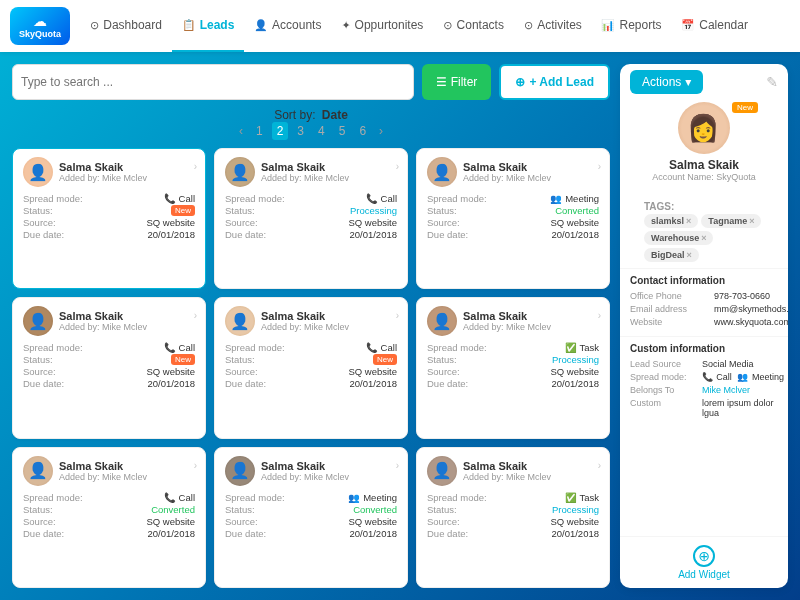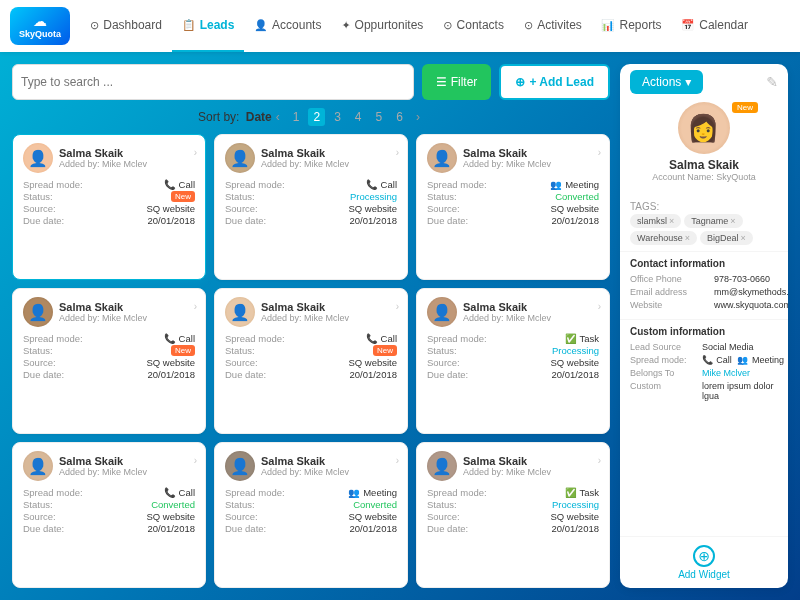--- a/index.html
+++ b/index.html
@@ -22,21 +22,21 @@
     
     .left-panel { flex: 1; display: flex; flex-direction: column; gap: 8px; overflow: hidden; }
 
     
     .search-bar { display: flex; align-items: center; gap: 8px; }
     .search-input { flex: 1; height: 36px; border: 1px solid #ddd; border-radius: 6px; padding: 0 8px; font-size: 12px; color: #999; background: white; outline: none; }
     .btn-filter { background: #22c55e; color: white; border: none; border-radius: 6px; height: 36px; padding: 0 14px; font-size: 12px; cursor: pointer; display: flex; align-items: center; gap: 4px; }
     .btn-add-lead { background: white; color: #00b4d8; border: 2px solid #00b4d8; border-radius: 6px; height: 36px; padding: 0 14px; font-size: 12px; cursor: pointer; display: flex; align-items: center; gap: 4px; font-weight: 600; }
 
     
-    .sort-pagination { display: flex; align-items: center; justify-content: center; }
+    .sort-pagination { display: flex; align-items: center; justify-content: center; flex-direction: column; }
     .sort-text { font-size: 12px; color: #666; }
     .sort-text span { color: #333; font-weight: 500; }
     .pagination { display: flex; align-items: center; gap: 4px; font-size: 12px; }
     .pagination button { background: none; border: none; color: #999; cursor: pointer; padding: 2px 4px; font-size: 12px; }
     .pagination .page-num { color: #aaa; cursor: pointer; padding: 2px 5px; border-radius: 3px; }
     .pagination .page-num.active { background: #00b4d8; color: white; border-radius: 3px; }
 
     
     .cards-grid { display: grid; grid-template-columns: repeat(3, 1fr); gap: 8px; overflow-y: auto; flex: 1; }
     .lead-card { background: white; border-radius: 8px; padding: 8px 10px; cursor: pointer; border: 1px solid #eee; position: relative; box-shadow: 0 1px 3px rgba(0,0,0,0.05); }
@@ -53,21 +53,21 @@
     .badge-new { background: #ff6b35; color: white; font-size: 8px; padding: 1px 4px; border-radius: 3px; }
 
     
     .right-panel { width: 168px; background: white; border-radius: 10px; display: flex; flex-direction: column; overflow: hidden; flex-shrink: 0; box-shadow: 0 2px 8px rgba(0,0,0,0.08); }
     .actions-btn { background: #00b4d8; color: white; border: none; border-radius: 6px; padding: 5px 12px; font-size: 12px; cursor: pointer; display: flex; align-items: center; gap: 4px; width: fit-content; }
     .profile-section { display: flex; flex-direction: column; align-items: center; padding: 8px 10px; position: relative; }
     .profile-avatar { width: 52px; height: 52px; border-radius: 50%; background: #f0d0c0; overflow: hidden; display: flex; align-items: center; justify-content: center; font-size: 20px; margin-bottom: 4px; }
     .profile-badge { position: absolute; top: 8px; right: 30px; background: #ff9800; color: white; font-size: 8px; padding: 1px 5px; border-radius: 3px; }
     .profile-name { font-size: 12px; font-weight: 700; color: #333; }
     .profile-account { font-size: 9px; color: #999; }
-    .tags-section { padding: 6px 10px; }
+    .tags-section { padding: 6px 24px; font-weight: bold; }
     .tags-label { font-size: 10px; color: #999; margin-bottom: 4px; }
     .tags-row { display: flex; flex-wrap: wrap; gap: 3px; }
     .tag { background: #f0f0f0; border-radius: 10px; padding: 2px 7px; font-size: 9px; color: #555; display: flex; align-items: center; gap: 2px; }
     .tag-close { color: #aaa; cursor: pointer; font-size: 9px; }
     .contact-section { padding: 6px 10px; border-top: 1px solid #f5f5f5; }
     .section-title { font-size: 10px; font-weight: 700; color: #333; margin-bottom: 5px; }
     .contact-row { display: grid; grid-template-columns: 80px 1fr; gap: 4px; margin-bottom: 3px; font-size: 9px; }
     .contact-key { color: #999; }
     .contact-val { color: #333; font-size: 9px; }
     .custom-section { padding: 6px 10px; border-top: 1px solid #f5f5f5; }

